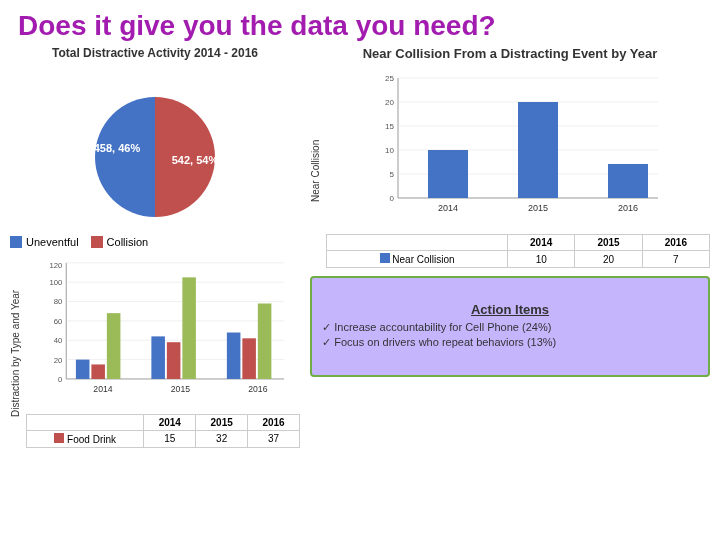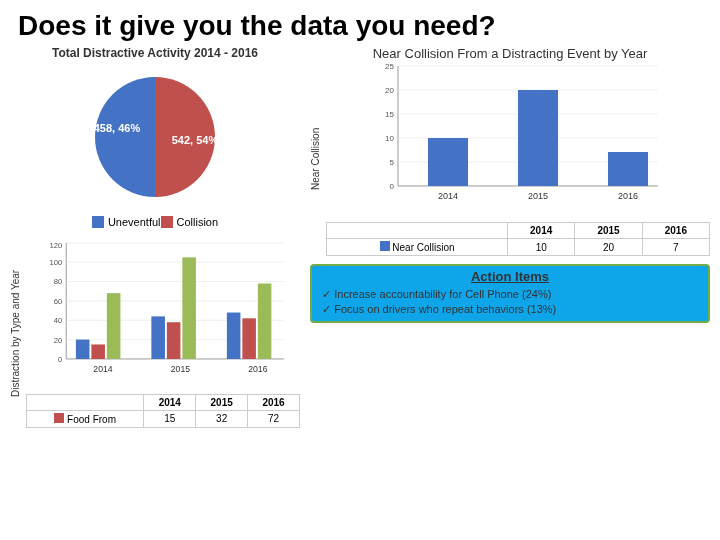--- a/index.html
+++ b/index.html
@@ -8,21 +8,21 @@
       font-family: Arial, sans-serif;
       width: 720px;
       height: 540px;
       overflow: hidden;
       position: relative;
     }
 
     #main-title {
       font-size: 28px;
       font-weight: bold;
-      color: #000000;
+      color: #a21caf;
       padding: 10px 16px 4px 18px;
     }
 
     .content-area {
       display: flex;
       flex-direction: row;
       padding: 0 10px;
       gap: 10px;
     }
 
@@ -37,34 +37,33 @@
     .pie-section {
       text-align: center;
       margin-bottom: 6px;
     }
 
     .pie-title {
       font-size: 12px;
       font-weight: bold;
       color: #333;
       line-height: 1.3;
-      margin-bottom: 0;
+      margin-bottom: 20px;
     }
 
     .pie-container {
       position: relative;
       width: 200px;
       height: 150px;
       margin: 0 auto;
     }
 
     .pie-legend {
       display: flex;
-      justify-content: center;
-      gap: 0;
+      gap: 12px;
       margin-top: 4px;
       font-size: 11px;
     }
 
     .legend-item {
       display: flex;
       align-items: center;
       gap: 4px;
     }
 
@@ -128,24 +127,24 @@
       flex: 1;
       display: flex;
       flex-direction: column;
       gap: 8px;
     }
 
     .near-collision-section {}
 
     .nc-title {
       font-size: 13px;
-      font-weight: normal;
-      color: #333;
-      text-align: center;
-      margin-bottom: 0;
+      font-weight: bold;
+      color: #333;
+      text-align: center;
+      margin-bottom: 12px;
     }
 
     .nc-chart-wrapper {
       display: flex;
       flex-direction: row;
       align-items: stretch;
     }
 
     .nc-y-label {
       writing-mode: vertical-rl;
@@ -170,24 +169,24 @@
 
     .nc-table th, .nc-table td {
       border: 1px solid #ccc;
       padding: 2px 4px;
       text-align: center;
     }
 
     .action-items {
       border: 2px solid #70ad47;
       border-radius: 4px;
-      padding: 3px 10px;
+      padding: 24px 10px;
       font-size: 11px;
       color: #333;
-      background: #0ea5e9;
+      background: #c4b5fd;
     }
 
     .action-items-title {
       font-size: 13px;
       font-weight: bold;
       text-decoration: underline;
       text-align: center;
       margin-bottom: 4px;
     }
 
@@ -292,25 +291,25 @@
                 <th></th>
                 <th>2014</th>
                 <th>2015</th>
                 <th>2016</th>
               </tr>
             </thead>
             <tbody>
               <tr>
                 <td>
                   <span class="swatch" style="background:#c0504d;"></span>
-                  <span>Food From</span>
+                  <span>Food Drink</span>
                 </td>
                 <td>15</td>
                 <td>32</td>
-                <td>72</td>
+                <td>37</td>
               </tr>
             </tbody>
           </table>
         </div>
       </div>
     </div>
   </div>
 
   <div class="right-col">
 

